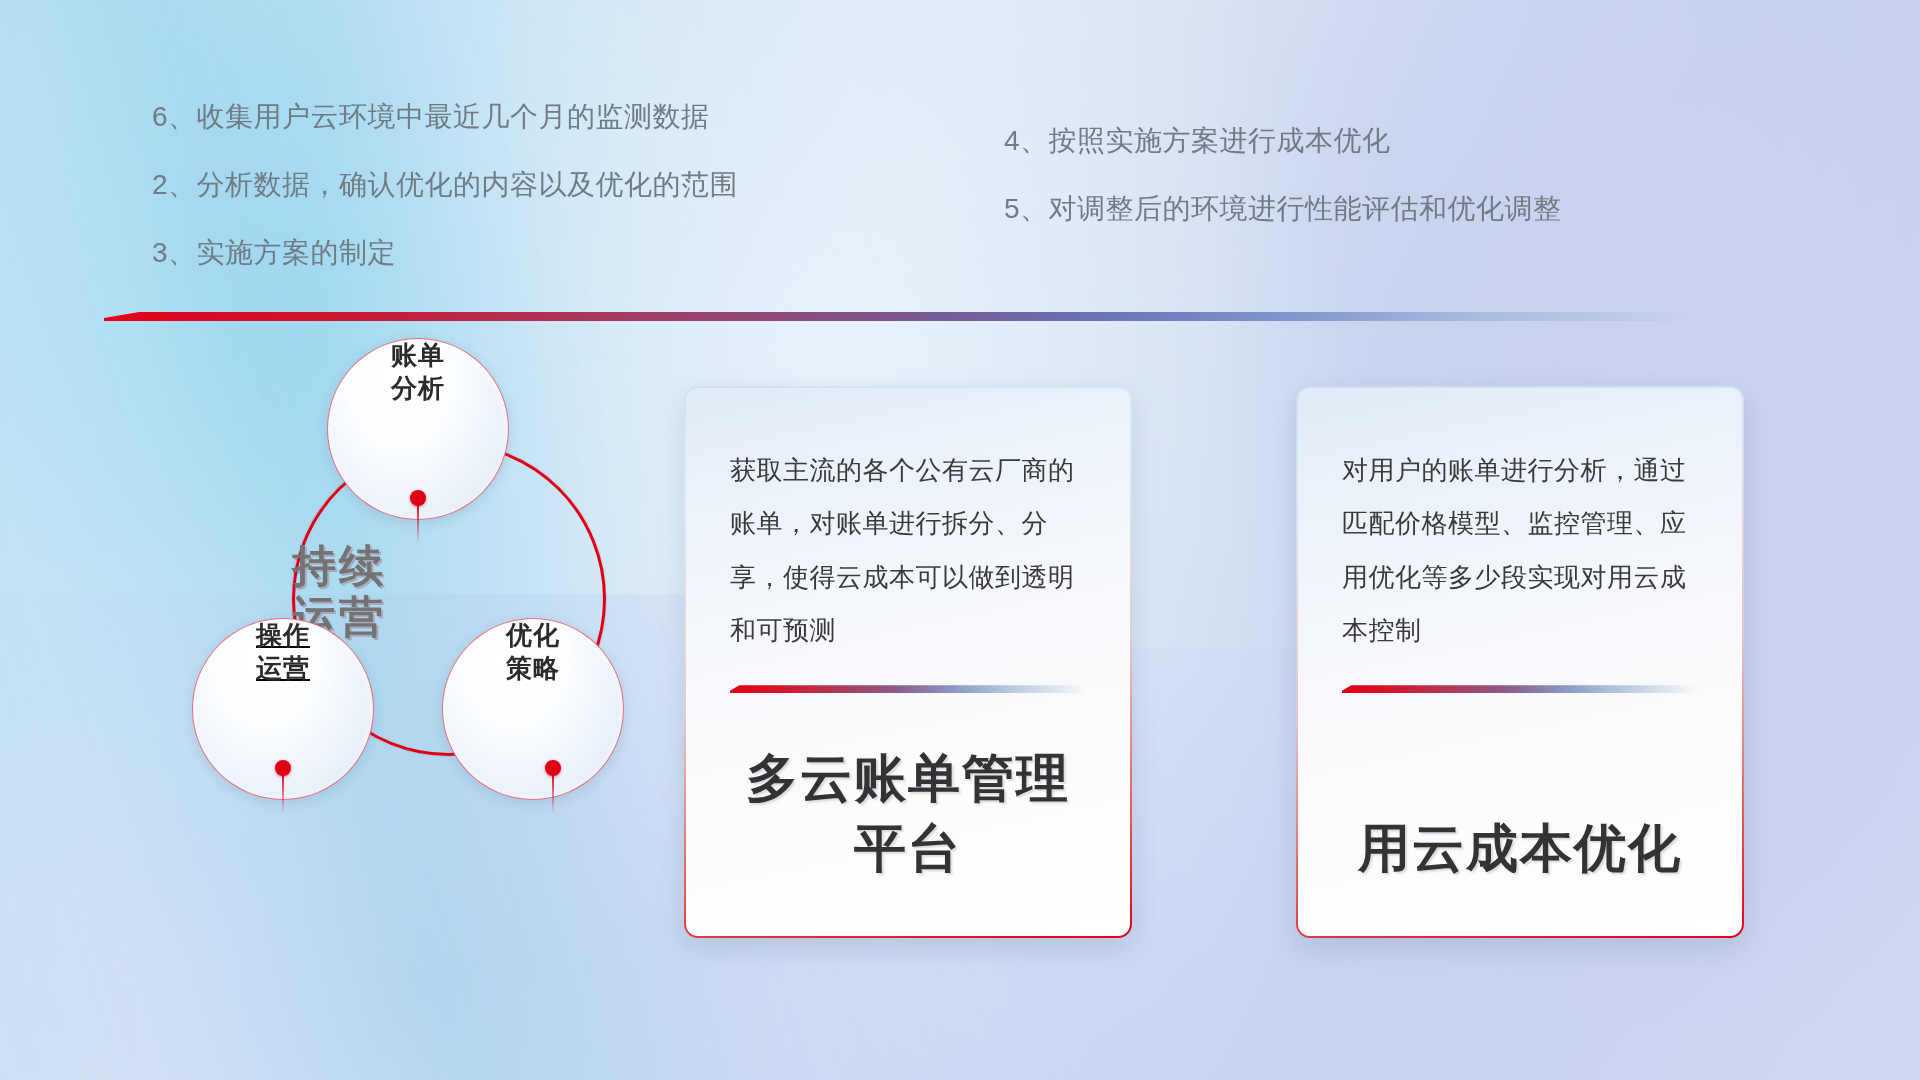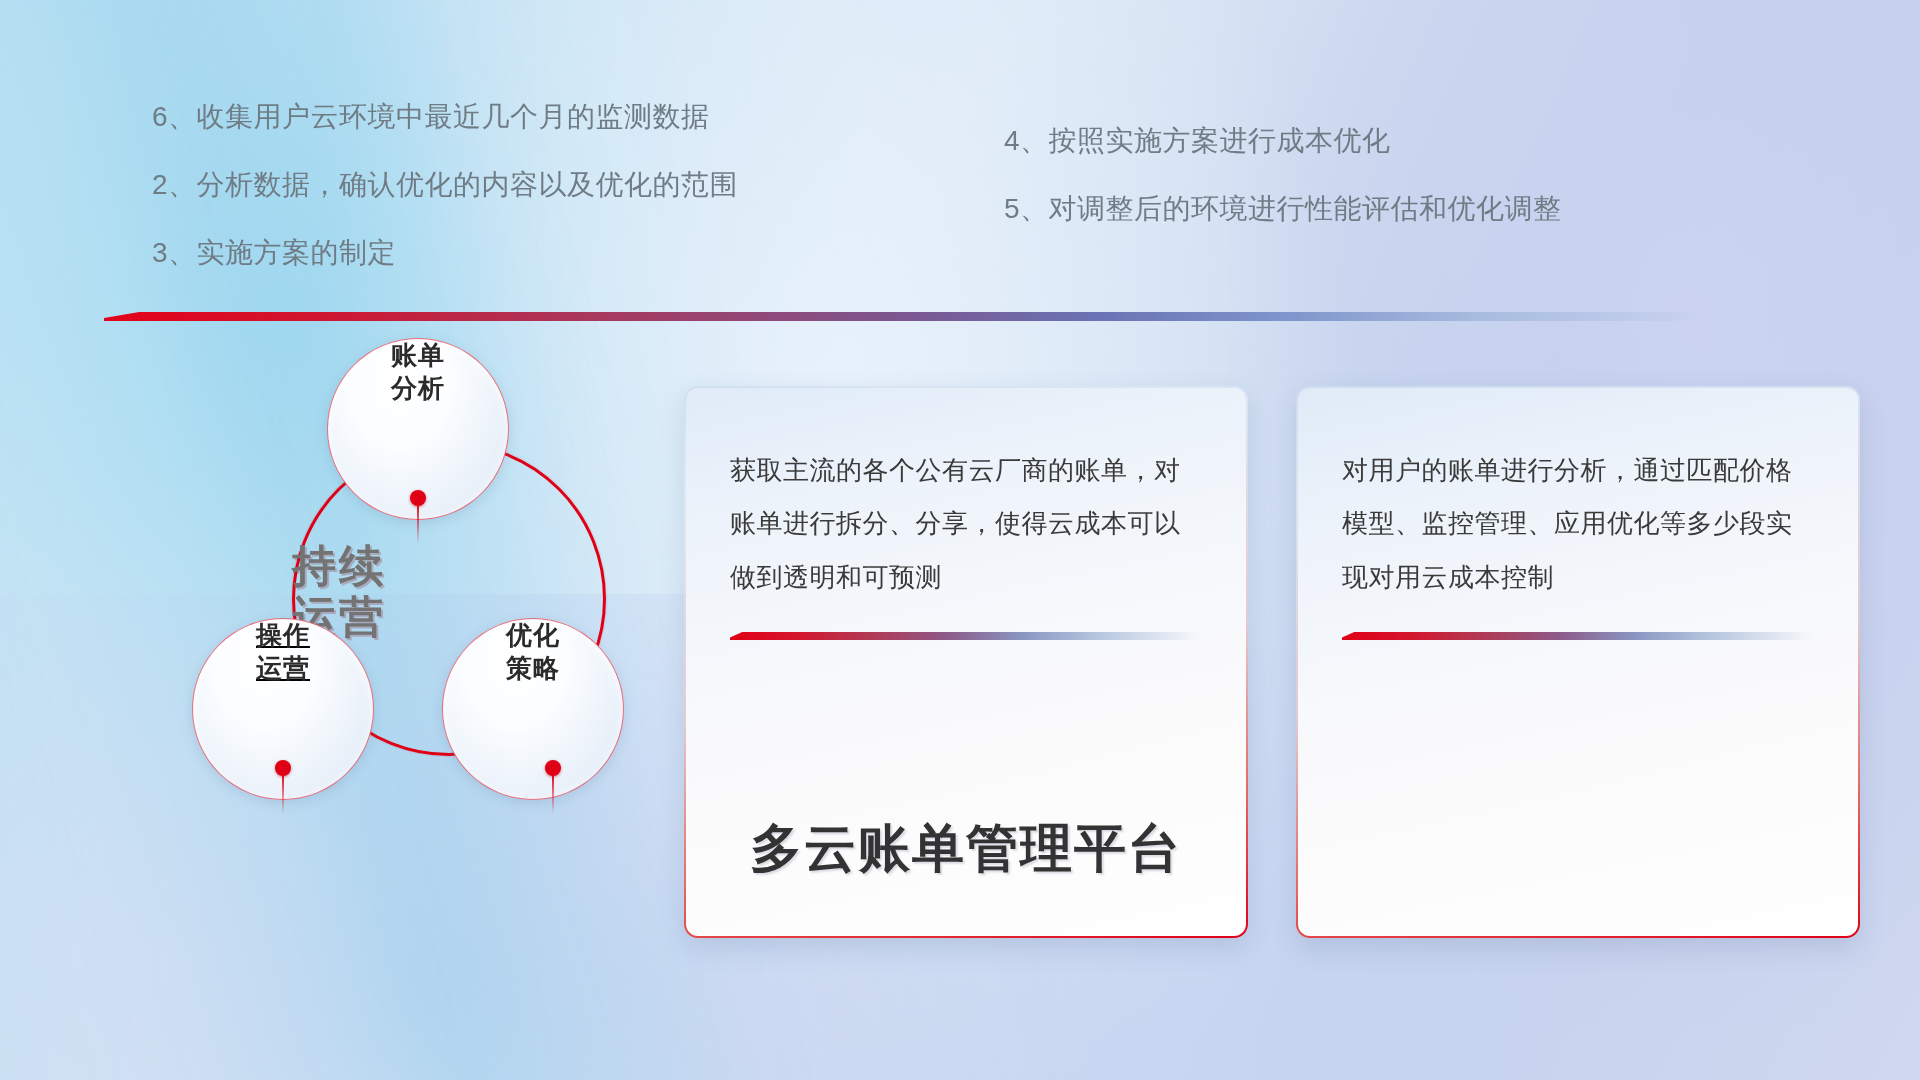--- a/index.html
+++ b/index.html
@@ -118,21 +118,21 @@
 
   .center-label{
     position:absolute; left:196px; top:190px; width:314px;
     text-align:left; color:#737373; font-weight:800;
     font-size:44px; line-height:1.16; letter-spacing:3px;
     text-shadow:2px 2px 0 rgba(150,0,15,.22);
   }
 
   
   .card{
-    position:absolute; top:386px; width:564px; height:552px;
+    position:absolute; top:386px; width:448px; height:552px;
     border-radius:14px;
     padding:2px;
     background:linear-gradient(170deg,
         rgba(205,222,240,.85) 0%,
         rgba(222,232,245,.7) 18%,
         rgba(232,196,196,.75) 52%,
         rgba(232,80,70,.9) 80%,
         #e00016 100%);
     box-shadow:0 10px 26px rgba(90,115,155,.20);
   }
@@ -246,16 +246,17 @@
       <div class="card-body">获取主流的各个公有云厂商的账单，对账单进行拆分、分享，使得云成本可以做到透明和可预测</div>
       <div class="card-rule"></div>
       <div class="card-title">多云账单管理平台</div>
     </div>
   </div>
 
   <div class="card" id="card-2">
     <div class="card-inner">
       <div class="card-body">对用户的账单进行分析，通过匹配价格模型、监控管理、应用优化等多少段实现对用云成本控制</div>
       <div class="card-rule"></div>
+      <div class="card-title">用云成本优化</div>
     </div>
   </div>
 
 </div>
 
 </body></html>

